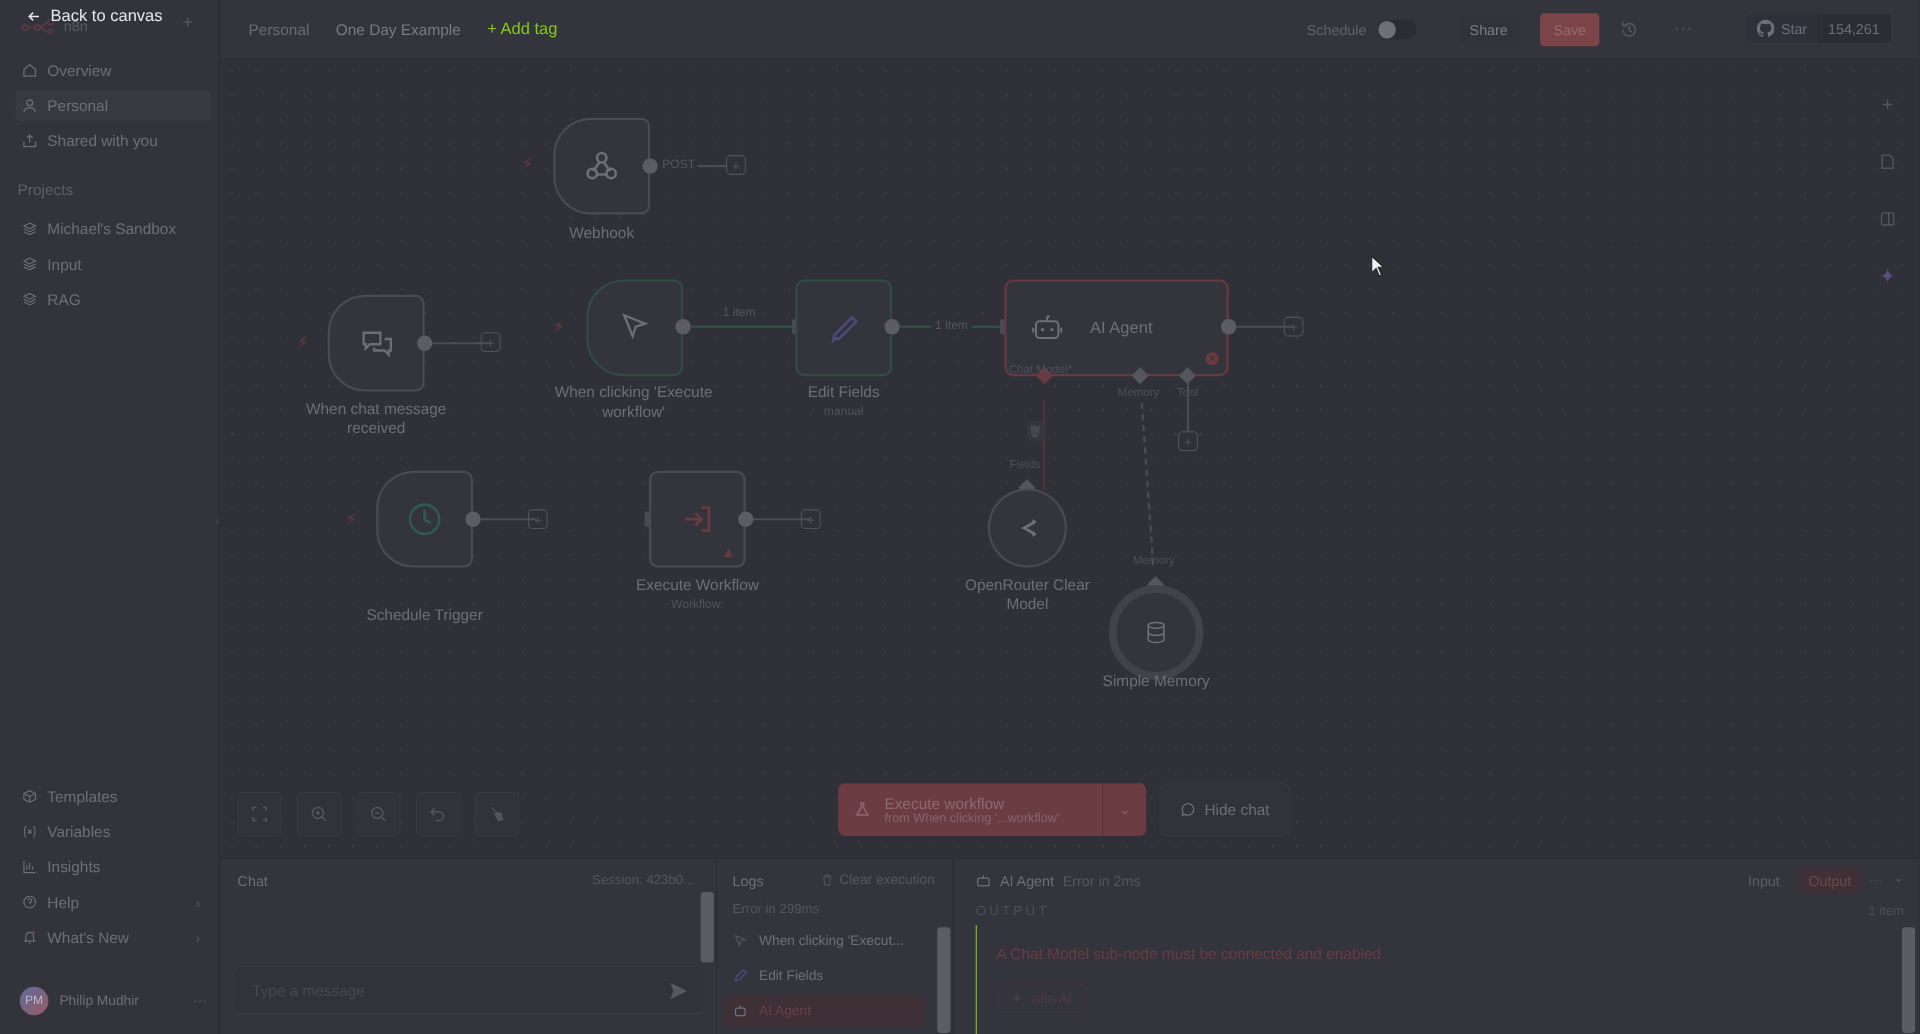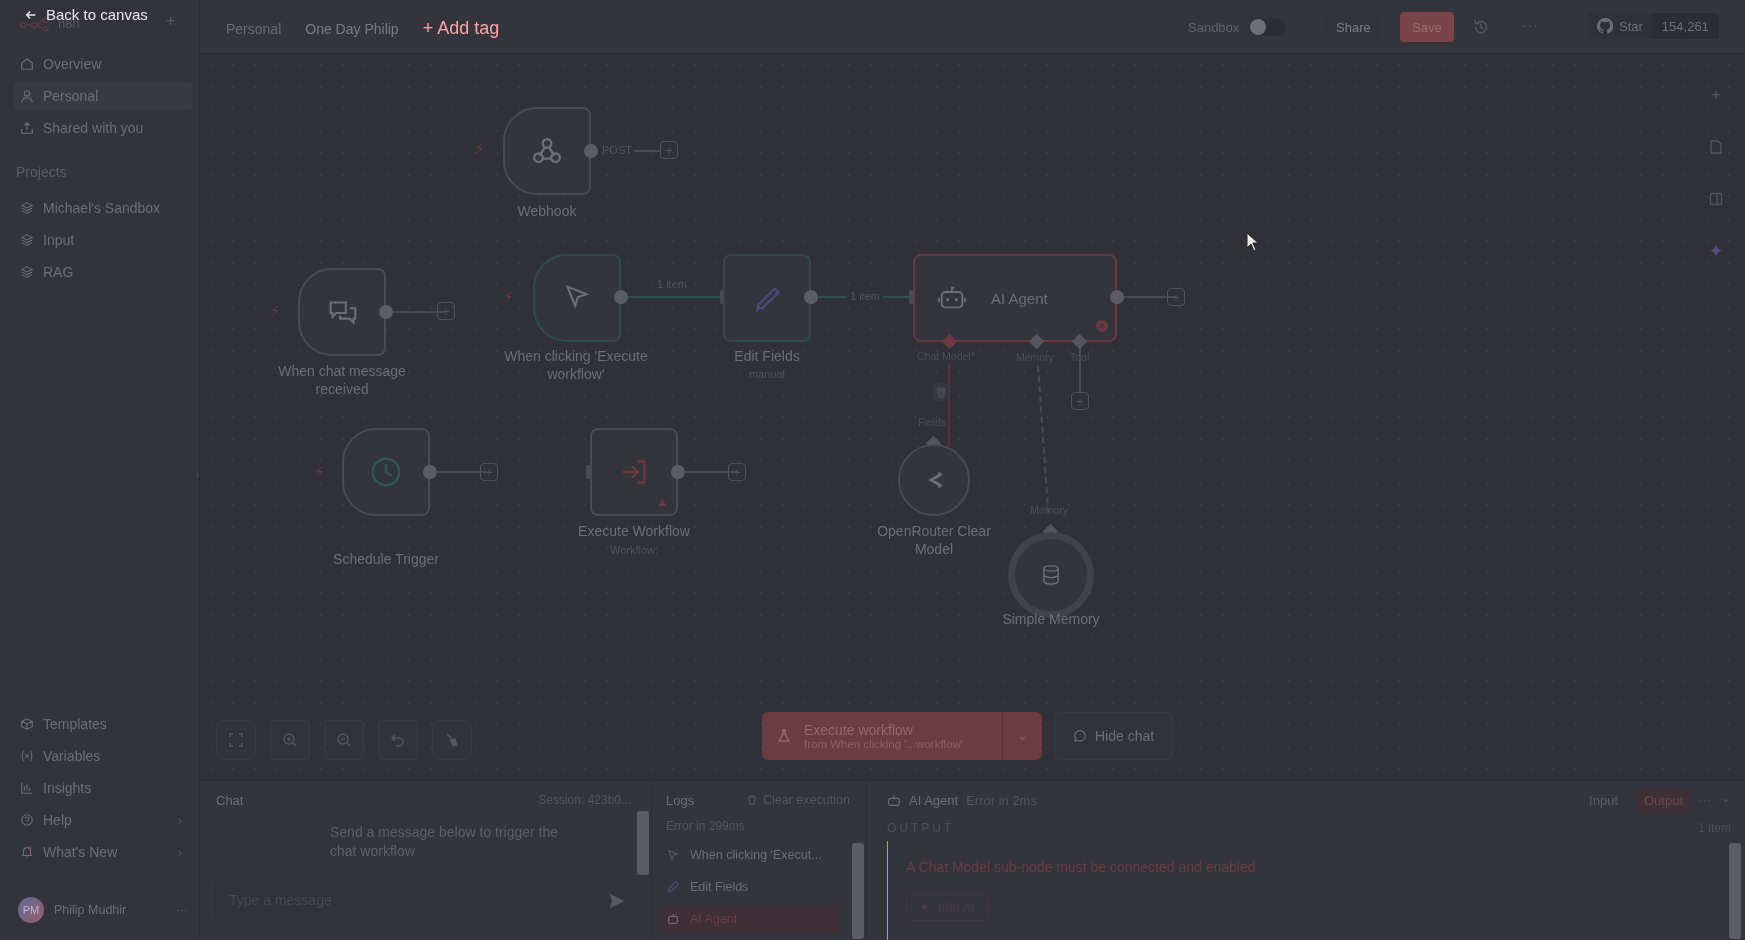--- a/index.html
+++ b/index.html
@@ -25,21 +25,21 @@
 
   .user { position: absolute; left: 18px; top: 897px; display: flex; align-items: center; gap: 10px; font-size: 12.5px; color: #6e6e78; width: 170px; }
   .avatar { width: 26px; height: 26px; border-radius: 50%; background: linear-gradient(135deg,#5d6b9a,#9a5b66); color:#b9bad0; font-size: 11px; display:flex; align-items:center; justify-content:center; }
   .user .dots { margin-left: auto; color: #5a5a64; }
   .collapse-handle { position: absolute; left: 196px; top: 468px; color: #4e4e56; font-size: 11px; }
 
   
   .header { position: absolute; left: 200px; top: 0; right: 0; height: 54px; background: #34343c; border-bottom: 1px solid #2c2c33; }
   .crumbs { position: absolute; left: 26px; top: 18px; display: flex; gap: 24px; align-items: center; font-size: 14px; color: #6a6a74; }
   .crumbs .wf-name { color: #7a7a84; }
-  .crumbs .add-tag { font-size: 18px; color: #fca5a5; }
+  .crumbs .add-tag { font-size: 15px; color: #84cc16; }
   .active-toggle { position: absolute; left: 988px; top: 18px; display: flex; align-items: center; gap: 10px; font-size: 13px; color: #62626c; }
   .toggle { width: 36px; height: 18px; border-radius: 9px; background: #2c2c33; position: relative; }
   .toggle::after { content: ""; position: absolute; left: 1px; top: 1px; width: 16px; height: 16px; border-radius: 50%; background: #6f6f78; }
   .btn-share { position: absolute; left: 1126px; top: 14px; height: 26px; padding: 0 10px; font-size: 13px; color: #7c7c86; background: #32323a; border-radius: 4px; display:flex; align-items:center; }
   .btn-save { position: absolute; left: 1200px; top: 12px; width: 54px; height: 30px; background: #7a4448; color: #9a6a6e; font-size: 13px; border-radius: 4px; display: flex; align-items: center; justify-content: center; }
   .hdr-history { position: absolute; left: 1272px; top: 18px; width: 18px; height: 18px; color: #55555e; }
   .hdr-more { position: absolute; left: 1322px; top: 17px; color: #5a5a64; font-size: 14px; letter-spacing: 1px; }
   .gh-star { position: absolute; left: 1388px; top: 13px; height: 26px; display: flex; background: #30303a; border-radius: 4px; overflow: hidden; font-size: 13px; color: #6e6e78; }
   .gh-star .lbl { display: flex; align-items: center; gap: 6px; padding: 0 9px; }
   .gh-star .cnt { display: flex; align-items: center; padding: 0 10px; background: #2c2c35; color: #6e6e78; }
@@ -233,25 +233,25 @@
       <div class="avatar">PM</div>
       <span>Philip Mudhir</span>
       <span class="dots">···</span>
     </div>
   </aside>
   <div class="collapse-handle">‹</div>
 
   <header class="header">
     <div class="crumbs">
       <span>Personal</span>
-      <span class="wf-name">One Day Philip</span>
+      <span class="wf-name">One Day Example</span>
       <span class="add-tag">+ Add tag</span>
     </div>
     <div class="active-toggle">
-      <span>Sandbox</span>
+      <span>Schedule</span>
       <div class="toggle"></div>
     </div>
     <div class="btn-share">Share</div>
     <div class="btn-save">Save</div>
     <svg class="hdr-history" viewBox="0 0 16 16">
         <path d="M3 8a5 5 0 1 0 1.5-3.5M3 2v3h3M8 5v3l2 2" fill="none" stroke="#55555e" stroke-width="1.3"></path>
       </svg>
     <span class="hdr-more">···</span>
     <div class="gh-star">
       <span class="lbl">
@@ -345,21 +345,21 @@
     <span style="font-size:15px;color:#6e6e78">AI Agent</span>
   </div>
   <div class="err-dot" style="left:1096px;top:320px">✕</div>
   <div class="port" style="left:1110px;top:290px"></div>
   <div class="edge" style="left:1124px;top:296px;width:52px"></div>
   <div class="plus-box" style="left:1167px;top:288px">+</div>
 
   <div class="diamond red" style="left:944px;top:336px"></div>
   <div class="diamond" style="left:1031px;top:336px"></div>
   <div class="diamond" style="left:1074px;top:336px"></div>
-  <span class="sub-label" style="left:917px;top:350px">Chat Model*</span>
+  <span class="sub-label" style="left:917px;top:330px">Chat Model*</span>
   <span class="sub-label" style="left:1016px;top:351px">Memory</span>
   <span class="sub-label" style="left:1070px;top:351px">Tool</span>
 
   <div class="vline" style="left:948px;top:364px;height:82px;background:#5a3038"></div>
   <div style="position:absolute;left:933px;top:383px;width:16px;height:18px;background:#36363e;border-radius:3px;color:#55555e;font-size:10px;display:flex;align-items:center;justify-content:center">🗑</div>
   <span class="sub-label" style="left:918px;top:416px">Fields</span>
   <div class="vline" style="left:1079px;top:348px;height:44px"></div>
   <div class="plus-box" style="left:1071px;top:392px">+</div>
   <div class="vdash" style="left:1037px;top:366px;height:148px;transform:rotate(-4deg);transform-origin:top"></div>
 
@@ -453,21 +453,20 @@
     <svg viewBox="0 0 16 16" width="14" height="14">
         <path d="M2 8a6 6 0 1 1 3 5l-3 1 1-3a6 6 0 0 1-1-3z" fill="none" stroke="#6e6e78" stroke-width="1.3"></path>
       </svg>
     <span>Hide chat</span>
   </div>
 
   <div class="bottom">
     <div class="chat-panel">
       <div class="chat-title">Chat</div>
       <div class="session">Session: 423b0...</div>
-      <div class="chat-hint">Send a message below to trigger the chat workflow</div>
       <div class="chat-scroll"></div>
       <div class="chat-input">
         <span>Type a message</span>
         <svg class="send-icon" viewBox="0 0 16 16">
             <path d="M2 2l12 6-12 6 2-6z" fill="#595962"></path>
           </svg>
       </div>
     </div>
 
     <div class="logs-panel">

